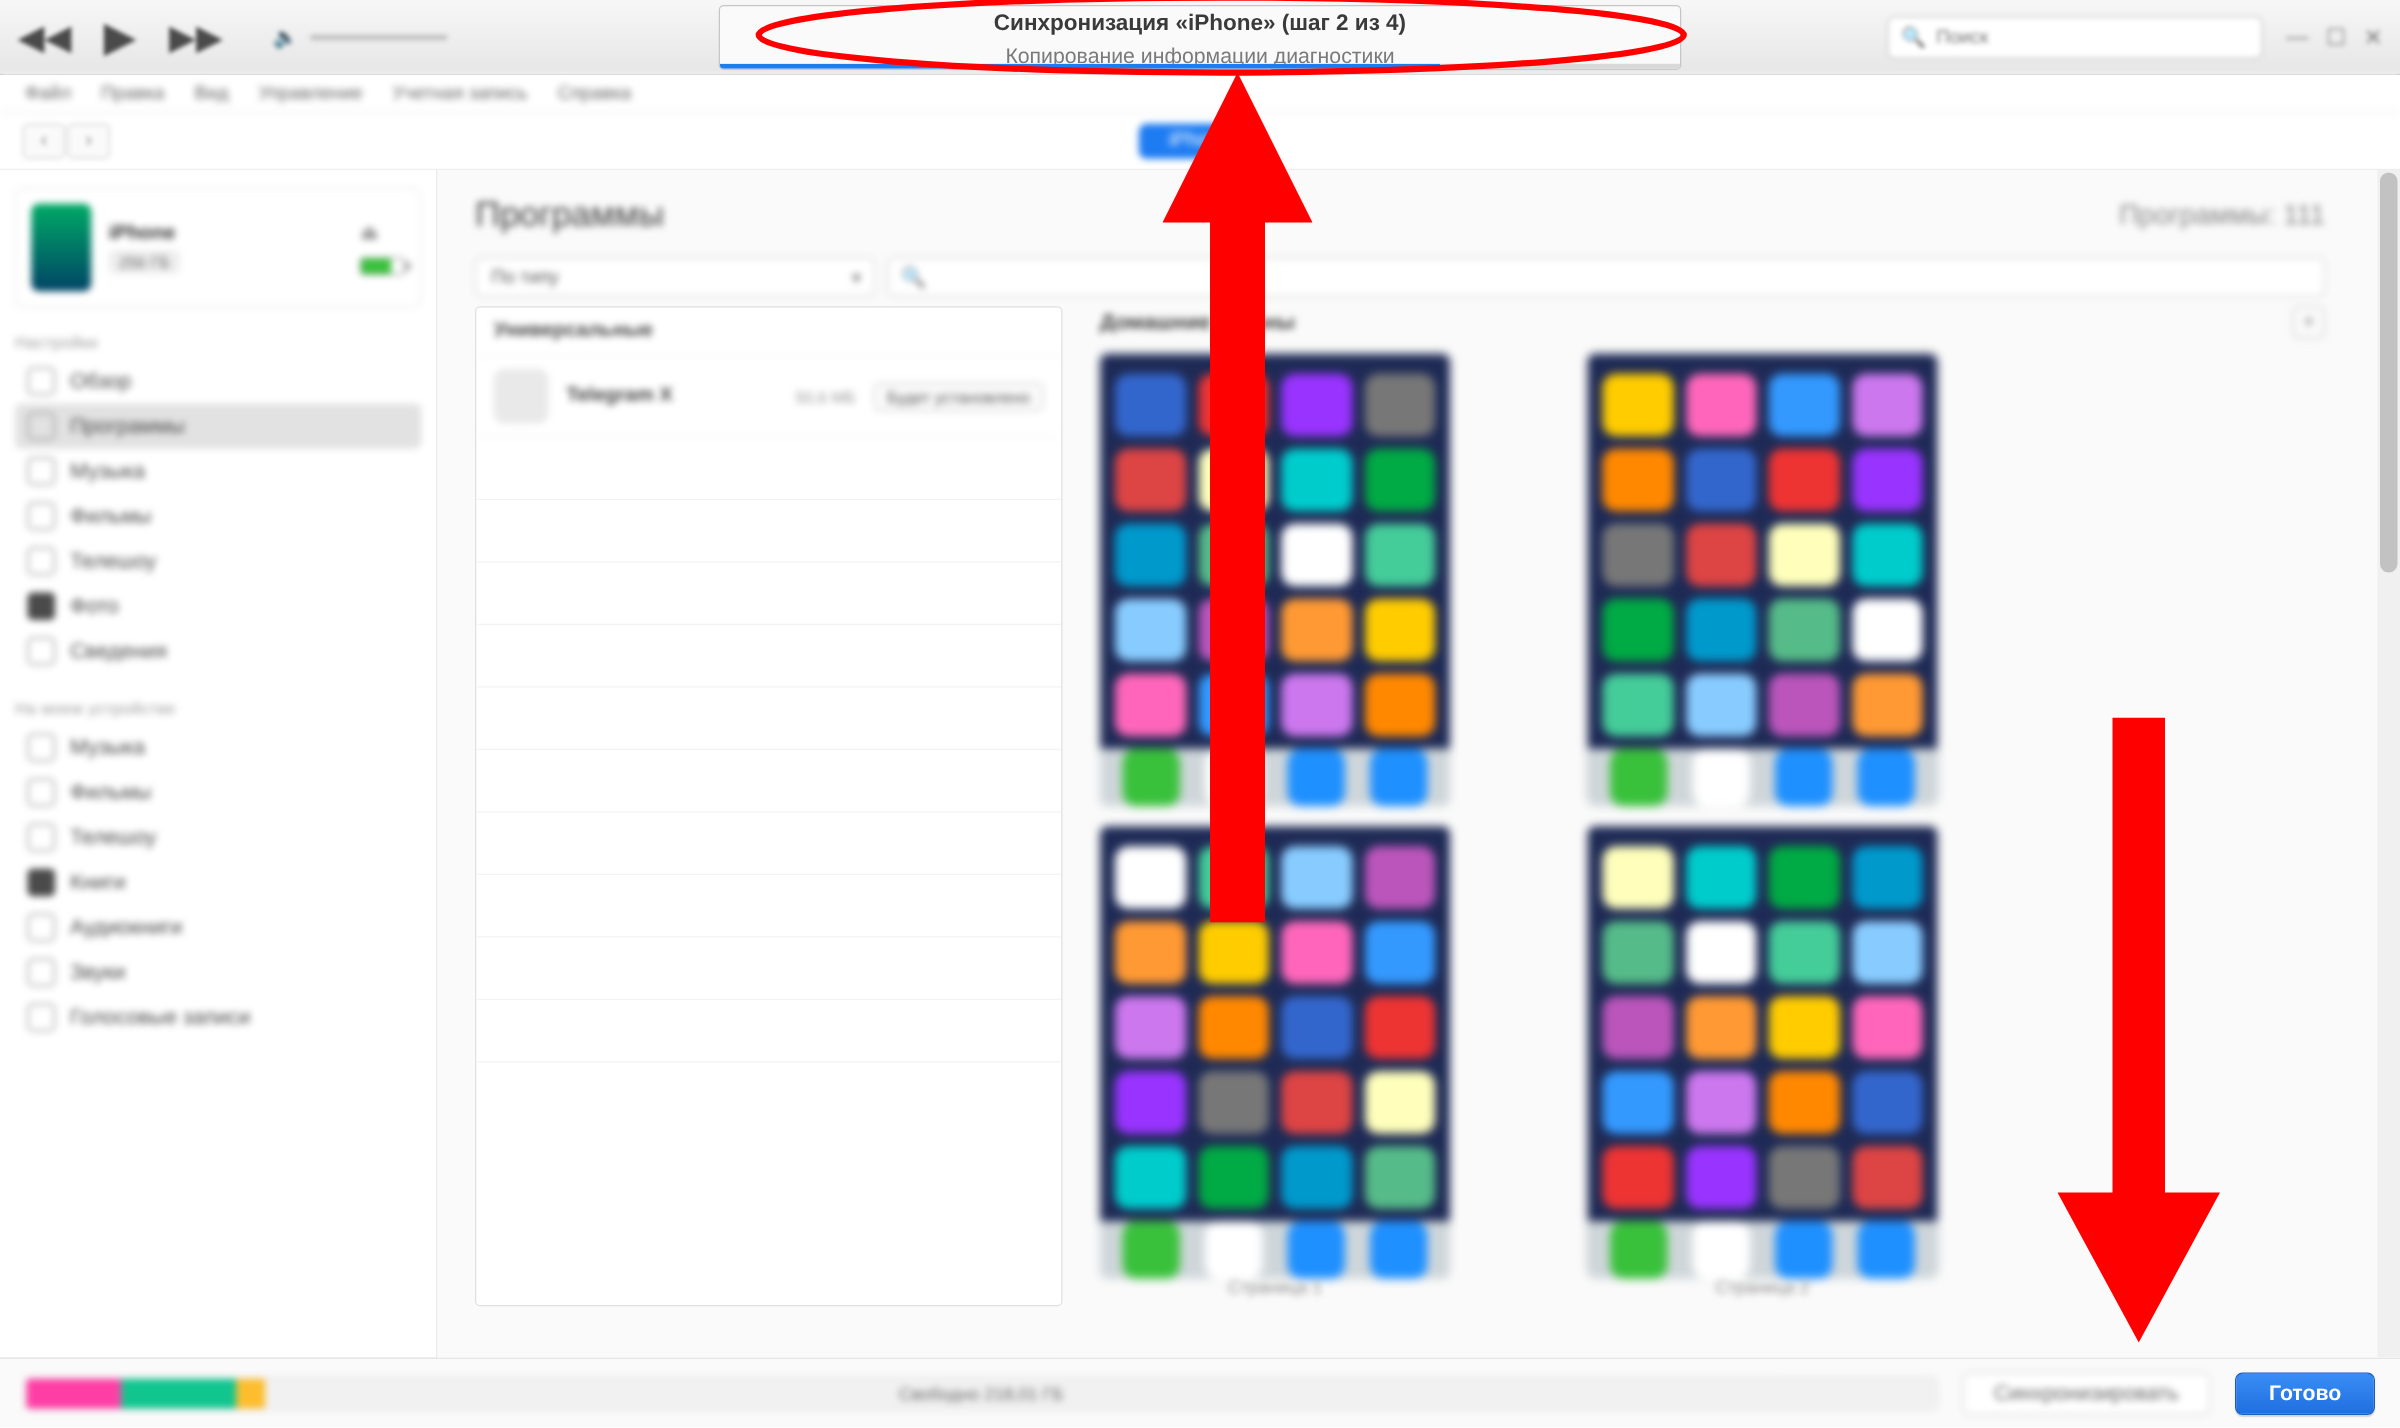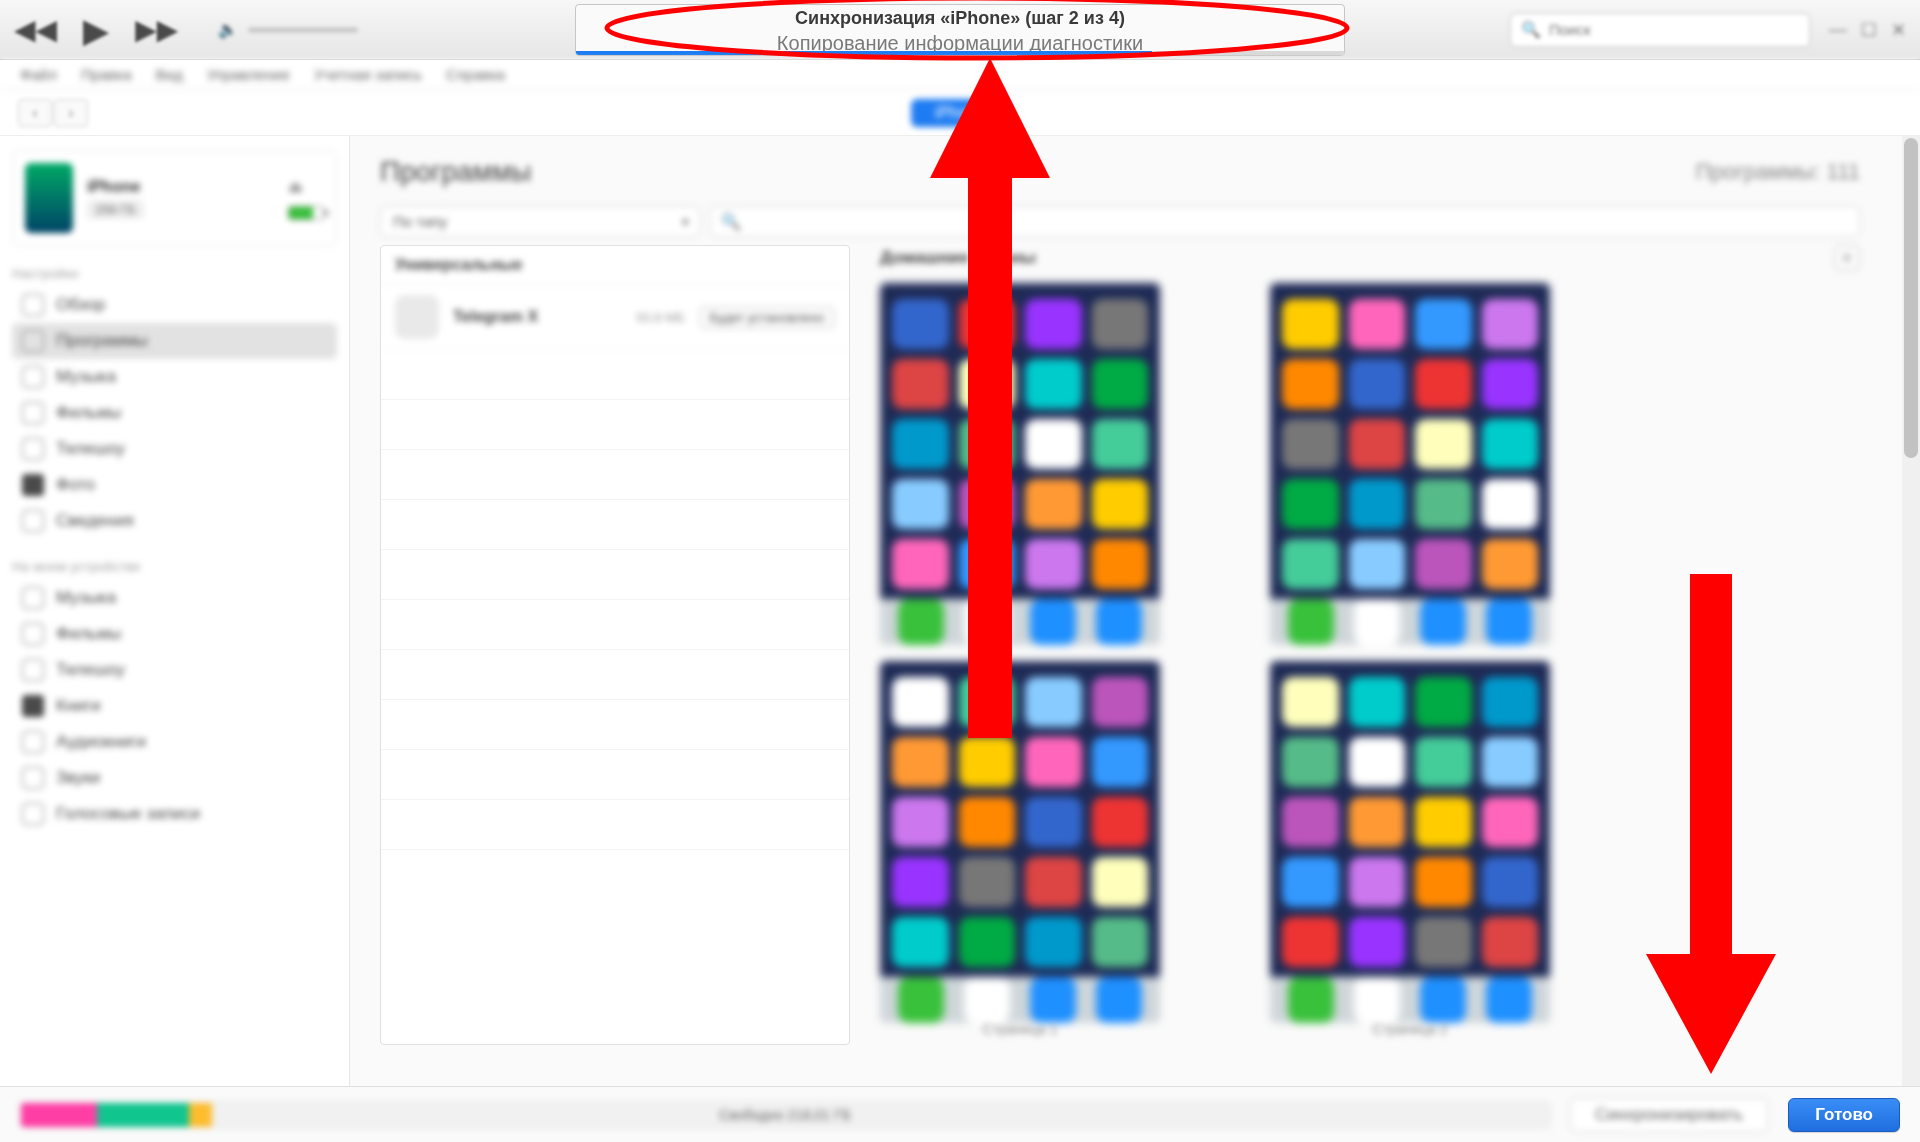--- a/index.html
+++ b/index.html
@@ -22,21 +22,21 @@
 .lcd {
   position: absolute; left: 50%; transform: translateX(-50%);
   width: 770px; height: 52px;
   background: #fafafa;
   border: 1px solid #c6c6c6;
   border-radius: 4px;
   display: flex; flex-direction: column; align-items: center; justify-content: space-between;
   padding-top: 3px;
 }
 .lcd-title { font-size: 18px; font-weight: 700; color: #3a3a3a; }
-.lcd-sub { font-size: 20px; color: #7a7a7a; margin-top: 1px; }
+.lcd-sub { font-size: 17px; color: #7a7a7a; margin-top: 1px; }
 .lcd-progress { position: absolute; bottom: 0; left: 0; right: 0; height: 4px; background: #d9d9d9; border-radius: 0 0 3px 3px; overflow: hidden; }
 .lcd-progress-fill { height: 100%; width: 75%; background: #1e7cf2; }
 .search-box {
   position: absolute; right: 110px;
   width: 300px; height: 34px;
   background: #fff; border: 1px solid #c4c4c4; border-radius: 6px;
   display: flex; align-items: center; padding: 0 10px; gap: 8px;
   filter: blur(2px);
 }
 .search-box .mag { color: #888; font-size: 16px; }

